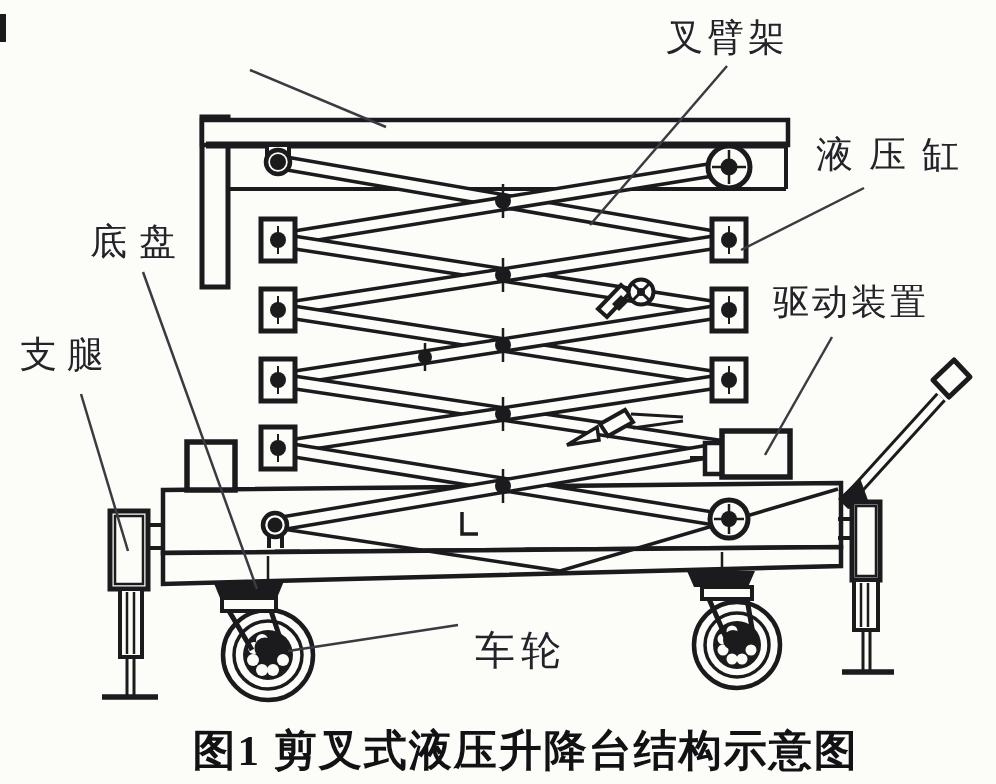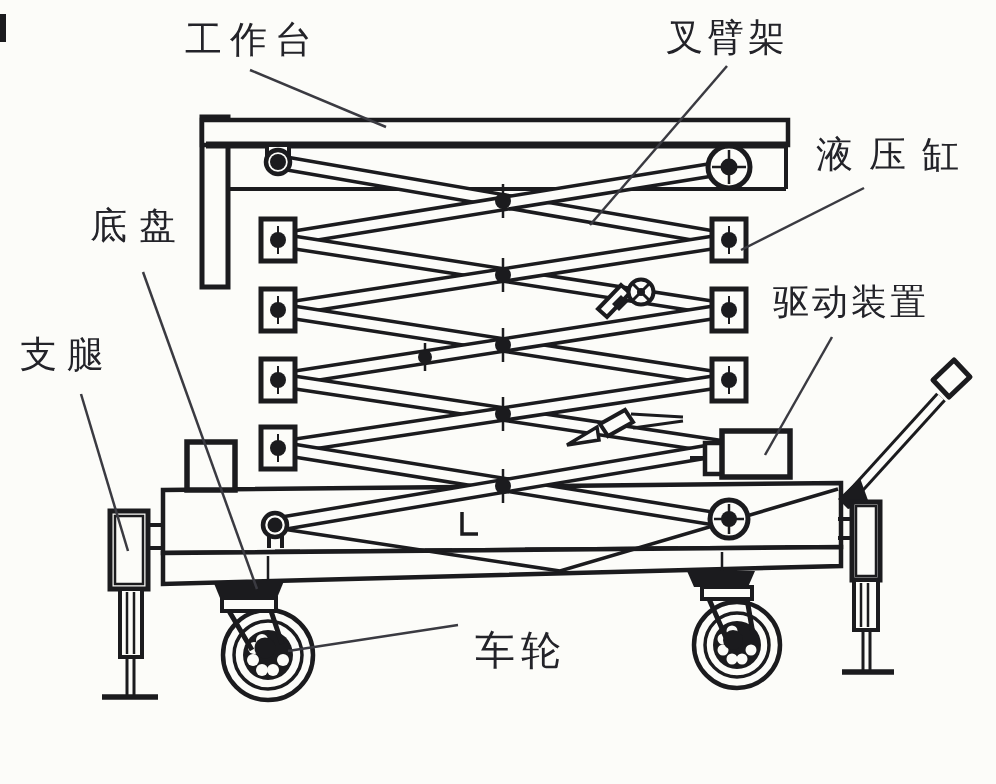--- a/index.html
+++ b/index.html
@@ -11,21 +11,21 @@
   .k{stroke:var(--ink);fill:none;}
   .kf{fill:var(--ink);stroke:none;}
   .wf{fill:var(--paper);stroke:var(--ink);}
   .wb{stroke:var(--paper);fill:none;}
   .ld{stroke:#3a3a41;stroke-width:2.5;fill:none;}
   
   .lbl{position:absolute;line-height:1;white-space:nowrap;color:#232329;}
   .lbl-platform{left:185px;top:21px;font-size:37px;letter-spacing:8px;}
   .lbl-arm{left:666px;top:19px;font-size:37px;letter-spacing:4px;}
   .lbl-cyl{left:796px;top:136px;font-size:37px;letter-spacing:16px;margin-left:20px;}
-  .lbl-chassis{left:90px;top:207px;font-size:37px;letter-spacing:12px;text-align:center;}
+  .lbl-chassis{left:90px;top:223px;font-size:37px;letter-spacing:12px;text-align:center;}
   .lbl-leg{left:20px;top:336px;font-size:37px;letter-spacing:10px;}
   .lbl-drive{left:773px;top:284px;font-size:36px;letter-spacing:3px;text-align:center;}
   .lbl-wheel{left:467px;top:631px;font-size:40px;letter-spacing:6px;margin-left:8px;}
   .caption{position:absolute;left:0;right:0;top:729px;margin-left:55px;text-align:center;
            font-size:43px;font-weight:700;letter-spacing:2px;color:#121215;line-height:1;}
 </style>
 </head>
 <body>
 
 <div class="stage">
@@ -222,21 +222,21 @@
     <path class="ld" d="M250,70 L386,127"></path>
     <path class="ld" d="M727,66 L590,225"></path>
     <path class="ld" d="M864,188 L741,250"></path>
     <path class="ld" d="M143,272 L257,589"></path>
     <path class="ld" d="M81,394 L128,551"></path>
     <path class="ld" d="M832,337 L765,455"></path>
     <path class="ld" d="M458,625 L288,651"></path>
   </g>
 </svg>
 
-  <div class="lbl lbl-platform">工作台</div>
   <div class="lbl lbl-arm">叉臂架</div>
   <div class="lbl lbl-cyl">液压缸</div>
   <div class="lbl lbl-chassis">底盘</div>
   <div class="lbl lbl-leg">支腿</div>
   <div class="lbl lbl-drive">驱动装置</div>
   <div class="lbl lbl-wheel">车轮</div>
 
+  <div class="caption">图1 剪叉式液压升降台结构示意图</div>
 </div>
 
 </body></html>

